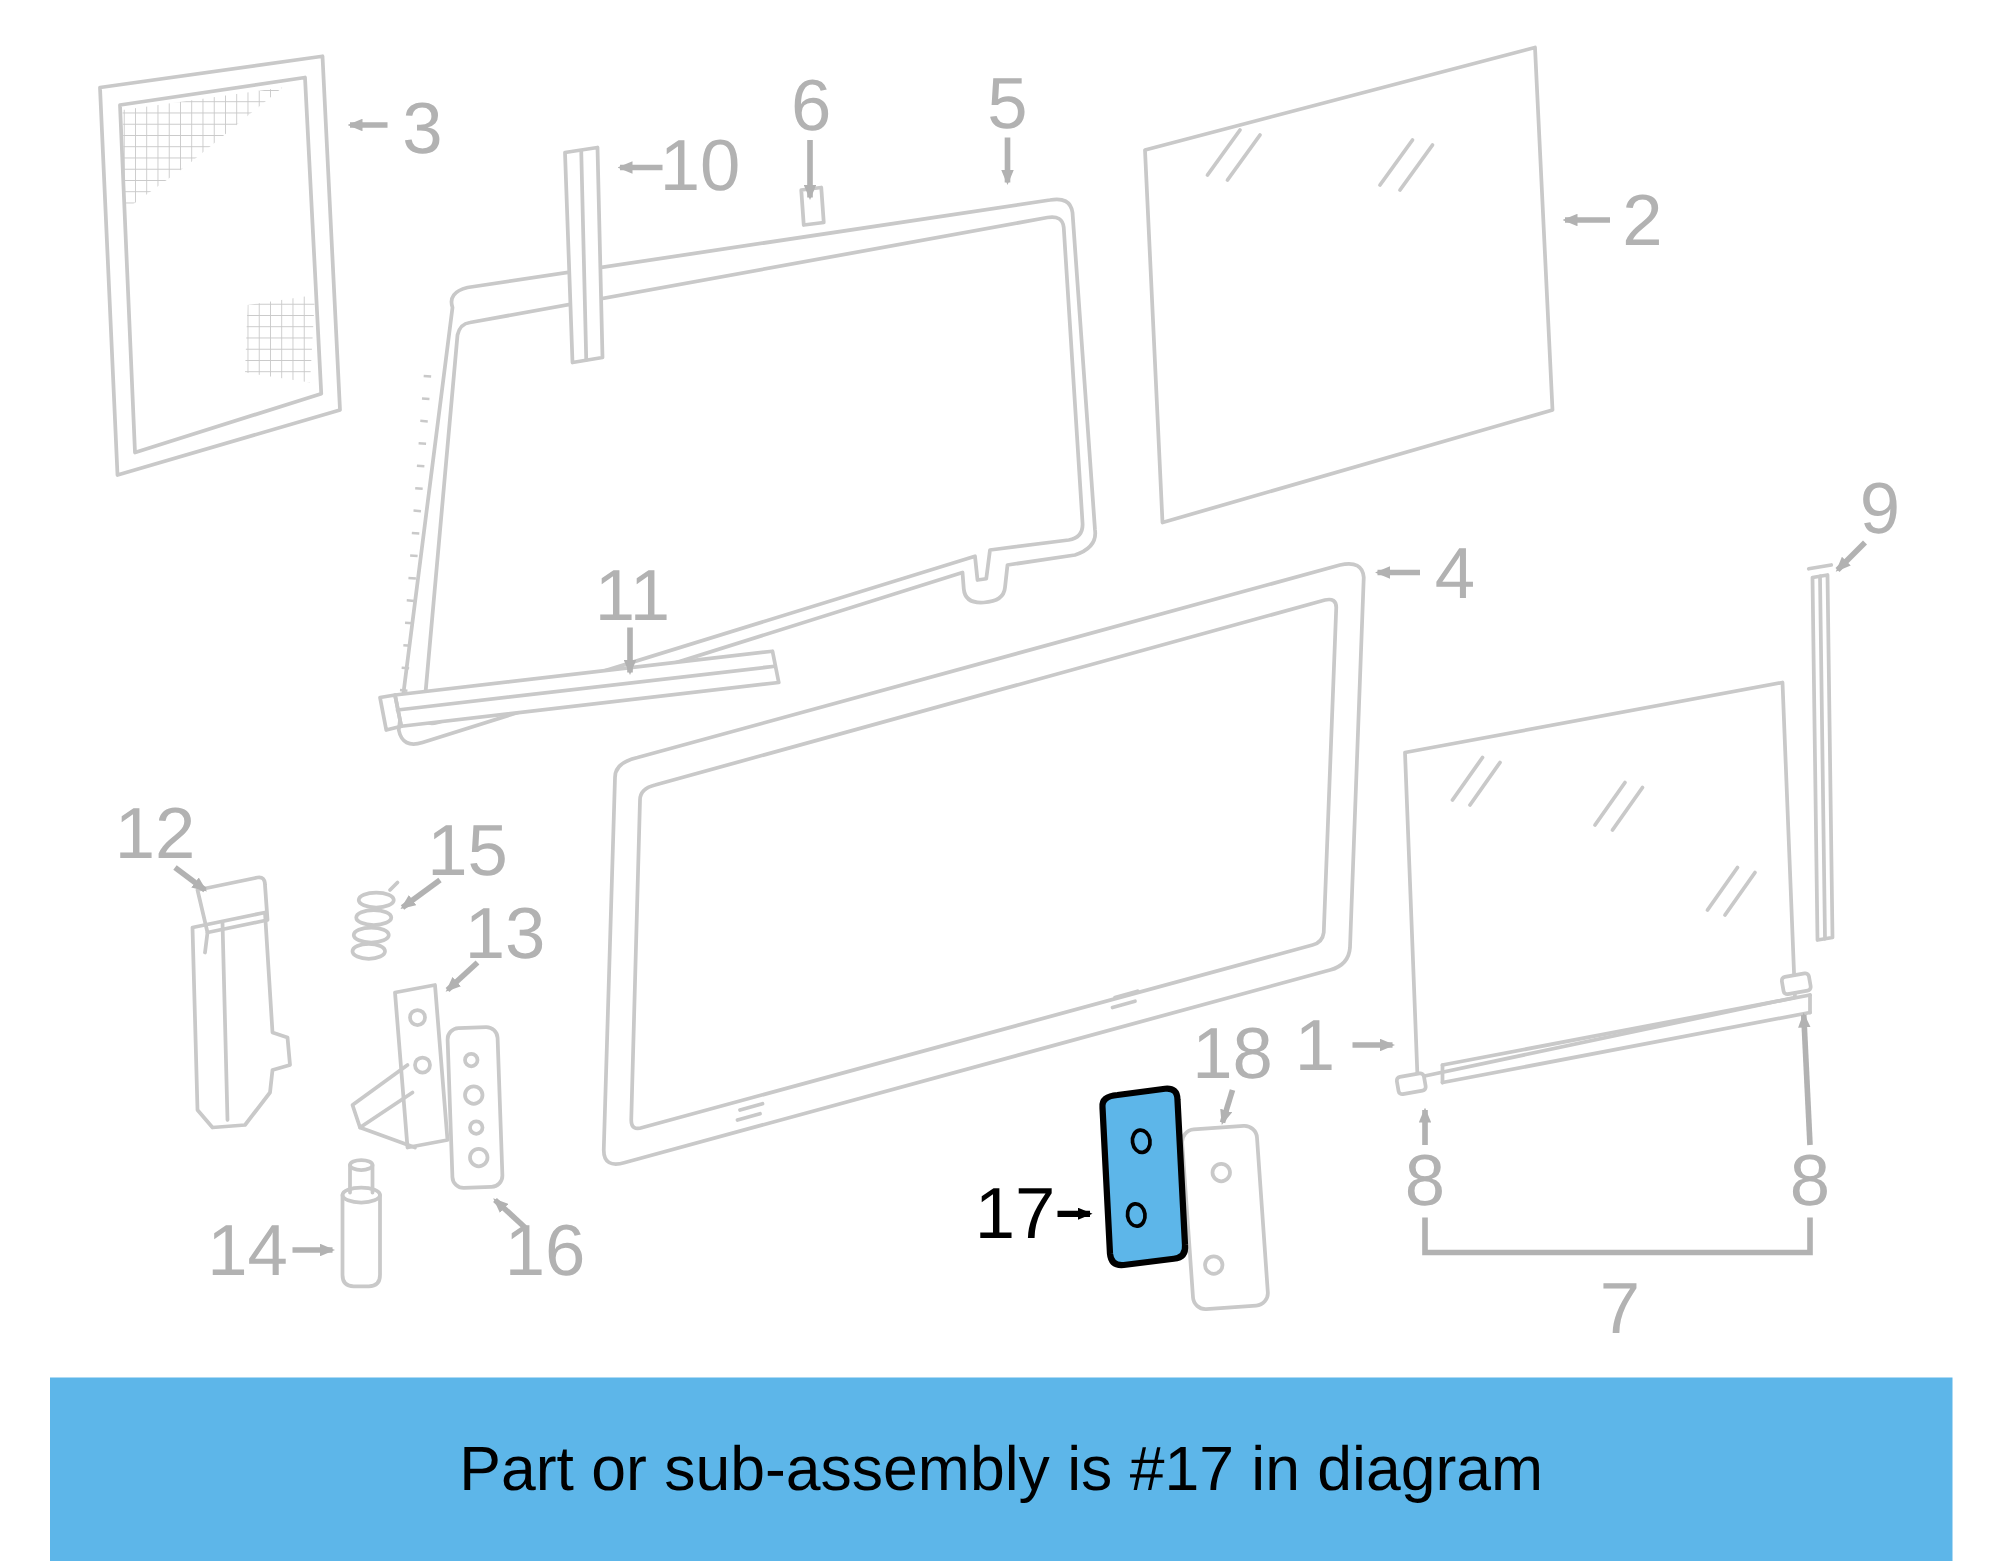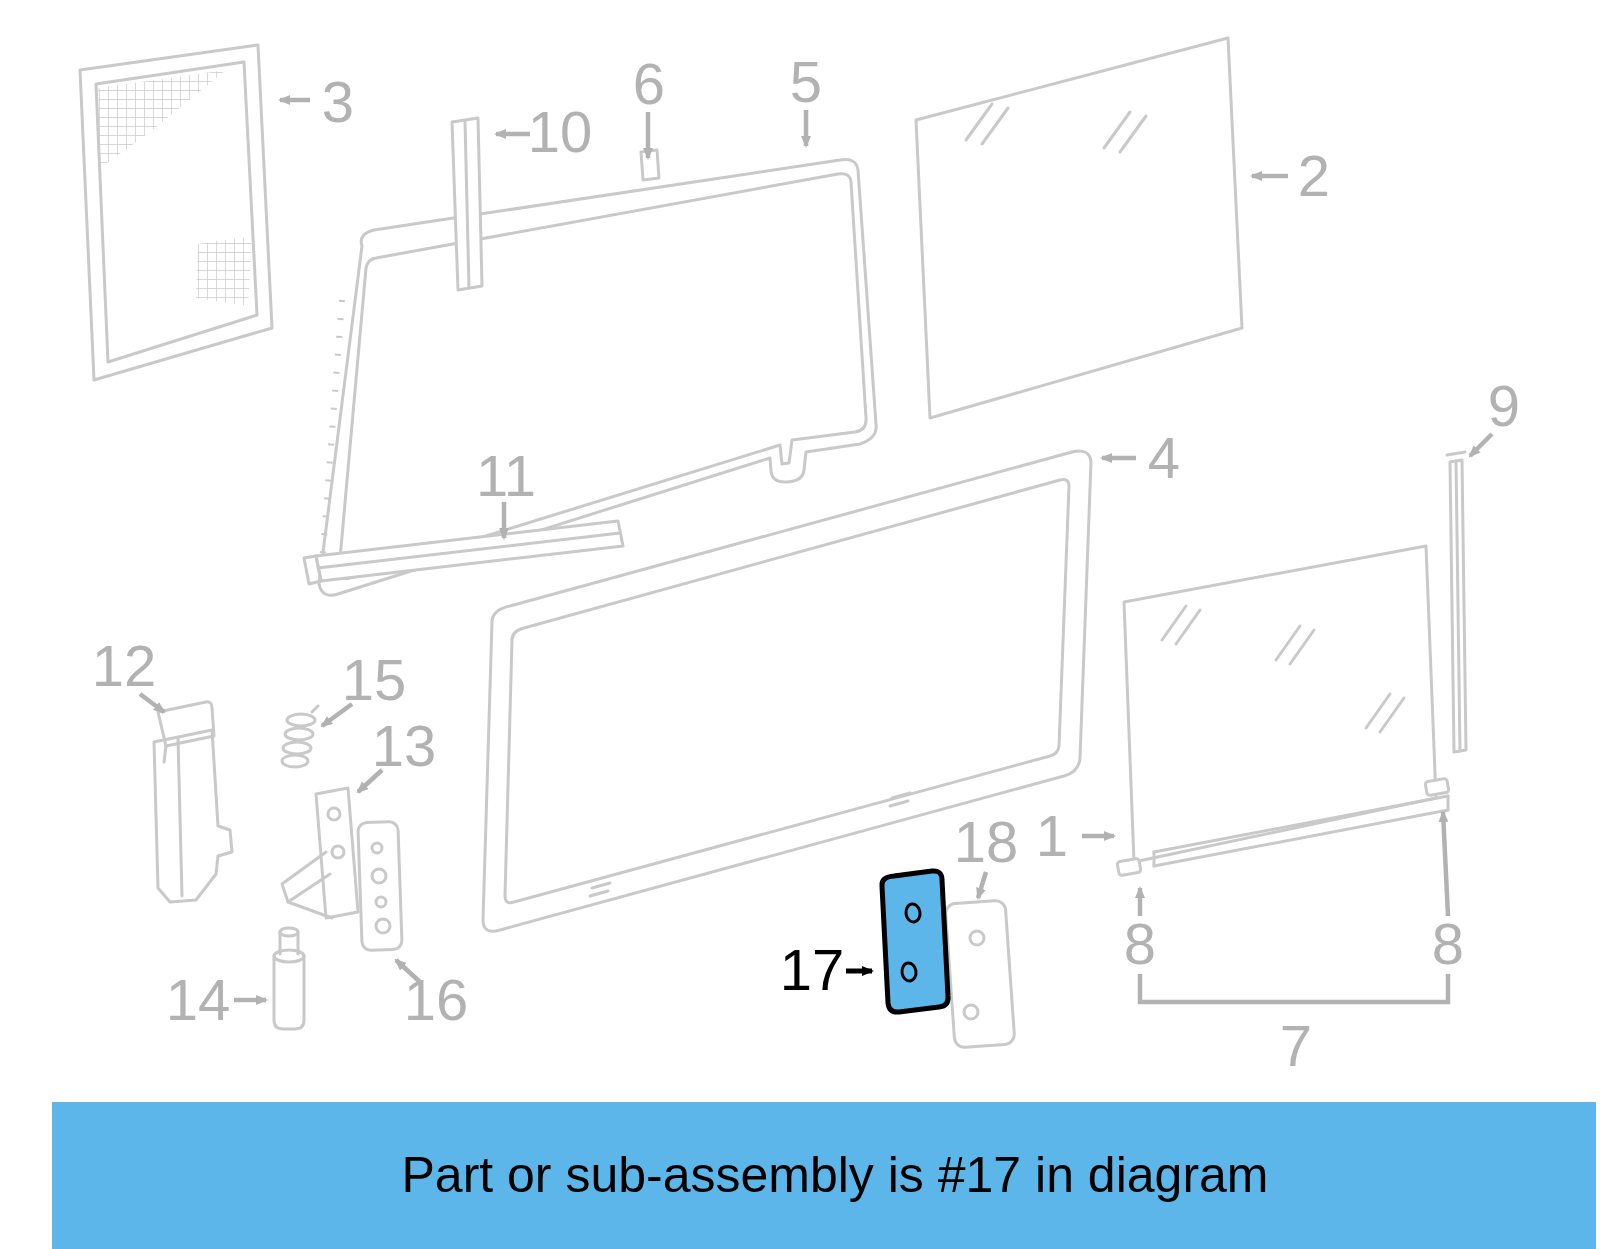--- a/index.html
+++ b/index.html
@@ -14,24 +14,24 @@
   .xh{fill:url(#xhatch);stroke:none;}
   .arrow{stroke:var(--label-gray,#b2b2b2);stroke-width:4.5;fill:none;}
   .arrow-black{stroke:#000000;stroke-width:5;fill:none;}
   .lbl{fill:var(--label-gray,#b2b2b2);font-family:"Liberation Sans",sans-serif;font-size:58px;text-anchor:middle;}
   .lbl-black{fill:#000000;}
   .hl{fill:var(--highlight-fill,#5db6e9);stroke:var(--highlight-stroke,#000000);stroke-width:5;stroke-linejoin:round;}
   .hl-hole{fill:none;stroke:#000000;stroke-width:3;}
   #ah-g path{fill:var(--label-gray,#b2b2b2);}
   #ah-b path{fill:#000000;}
   .banner{
-    position:absolute;left:52px;top:1102px;width:1522px;height:147px;
+    position:absolute;left:40px;top:1102px;width:1522px;height:147px;
     background:var(--banner-bg,#5db6e9);color:var(--banner-text,#000000);
     display:flex;flex-direction:column;justify-content:center;align-items:center;
-    font-size:50px;line-height:1.22;text-align:center;padding-left:22px;
+    font-size:50px;line-height:1.22;text-align:center;
   }
 </style>
 </head>
 <body>
 
 <div class="stage">
 
   <svg width="1600" height="1102" viewBox="0 0 1600 1102">
     <defs>
       <pattern id="xhatch" width="9" height="9" patternUnits="userSpaceOnUse">

